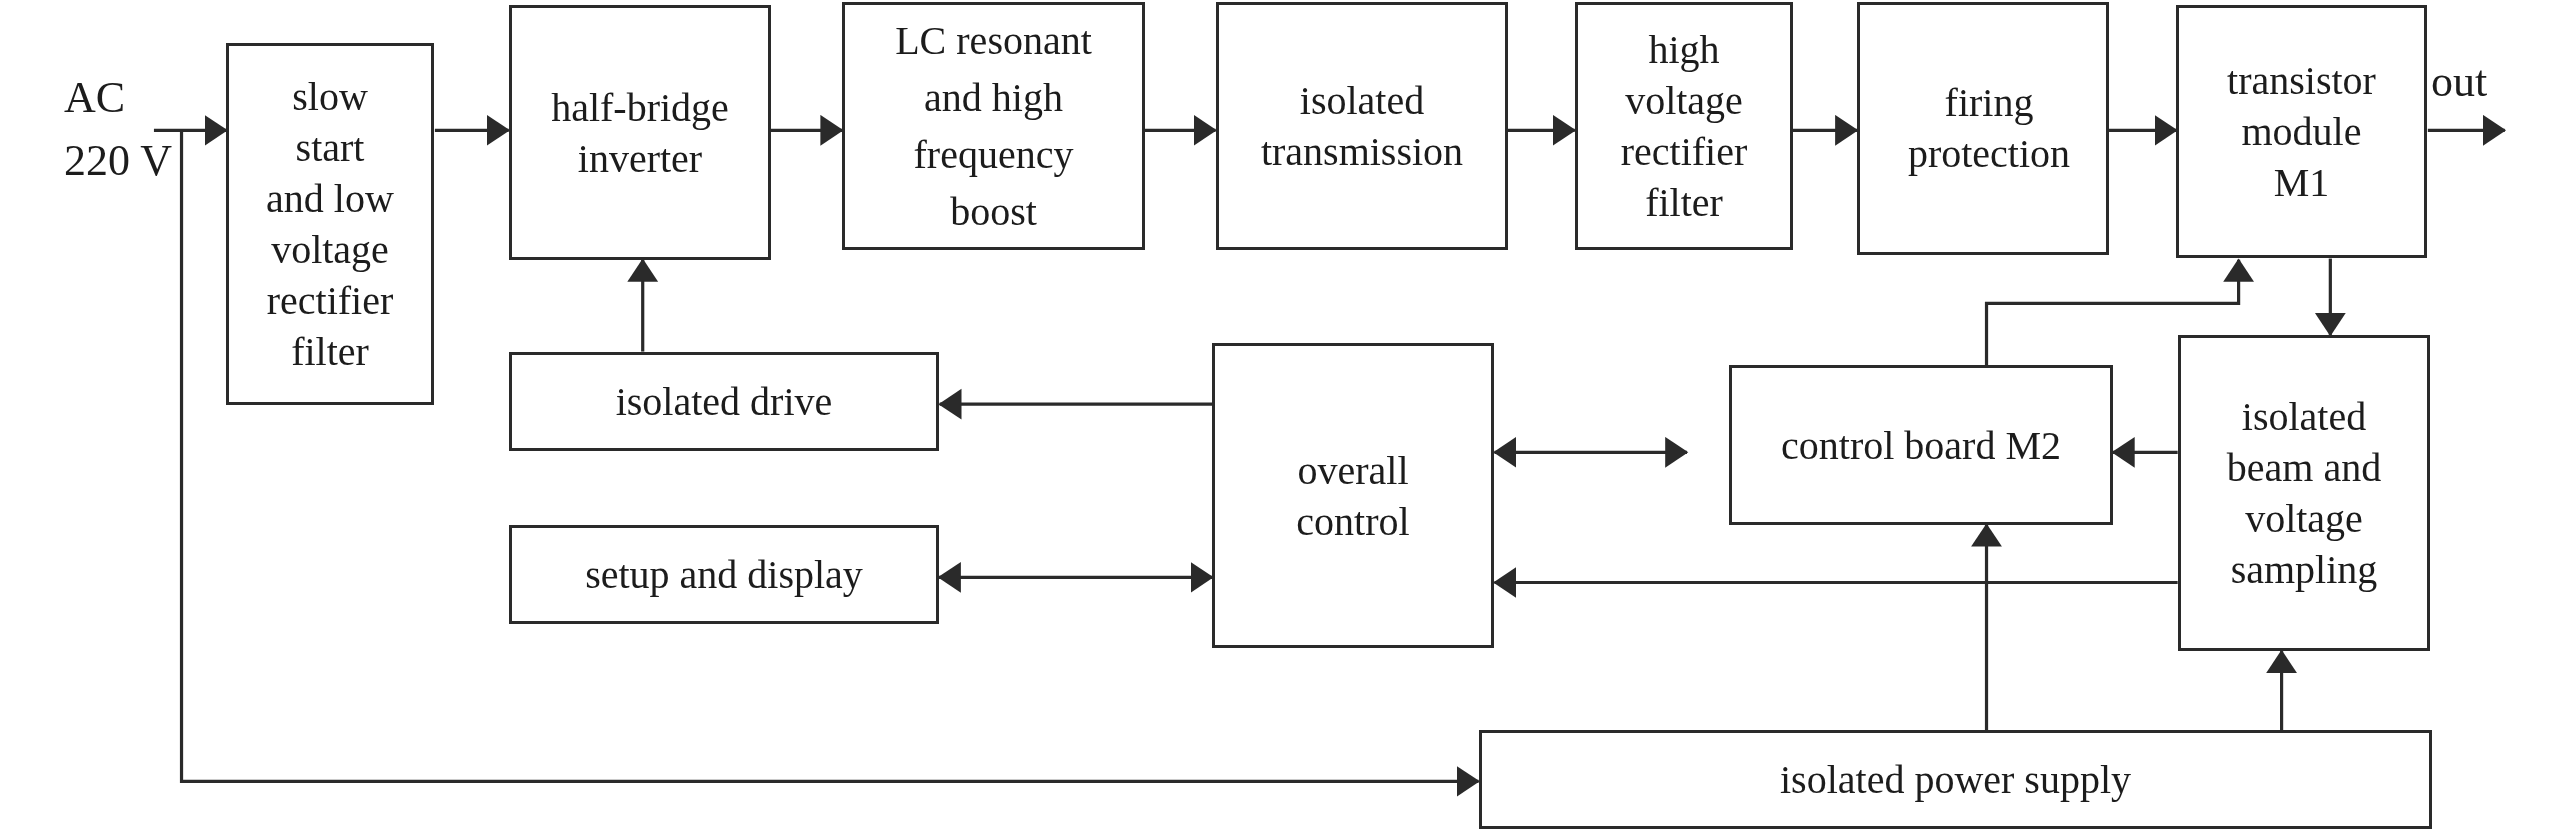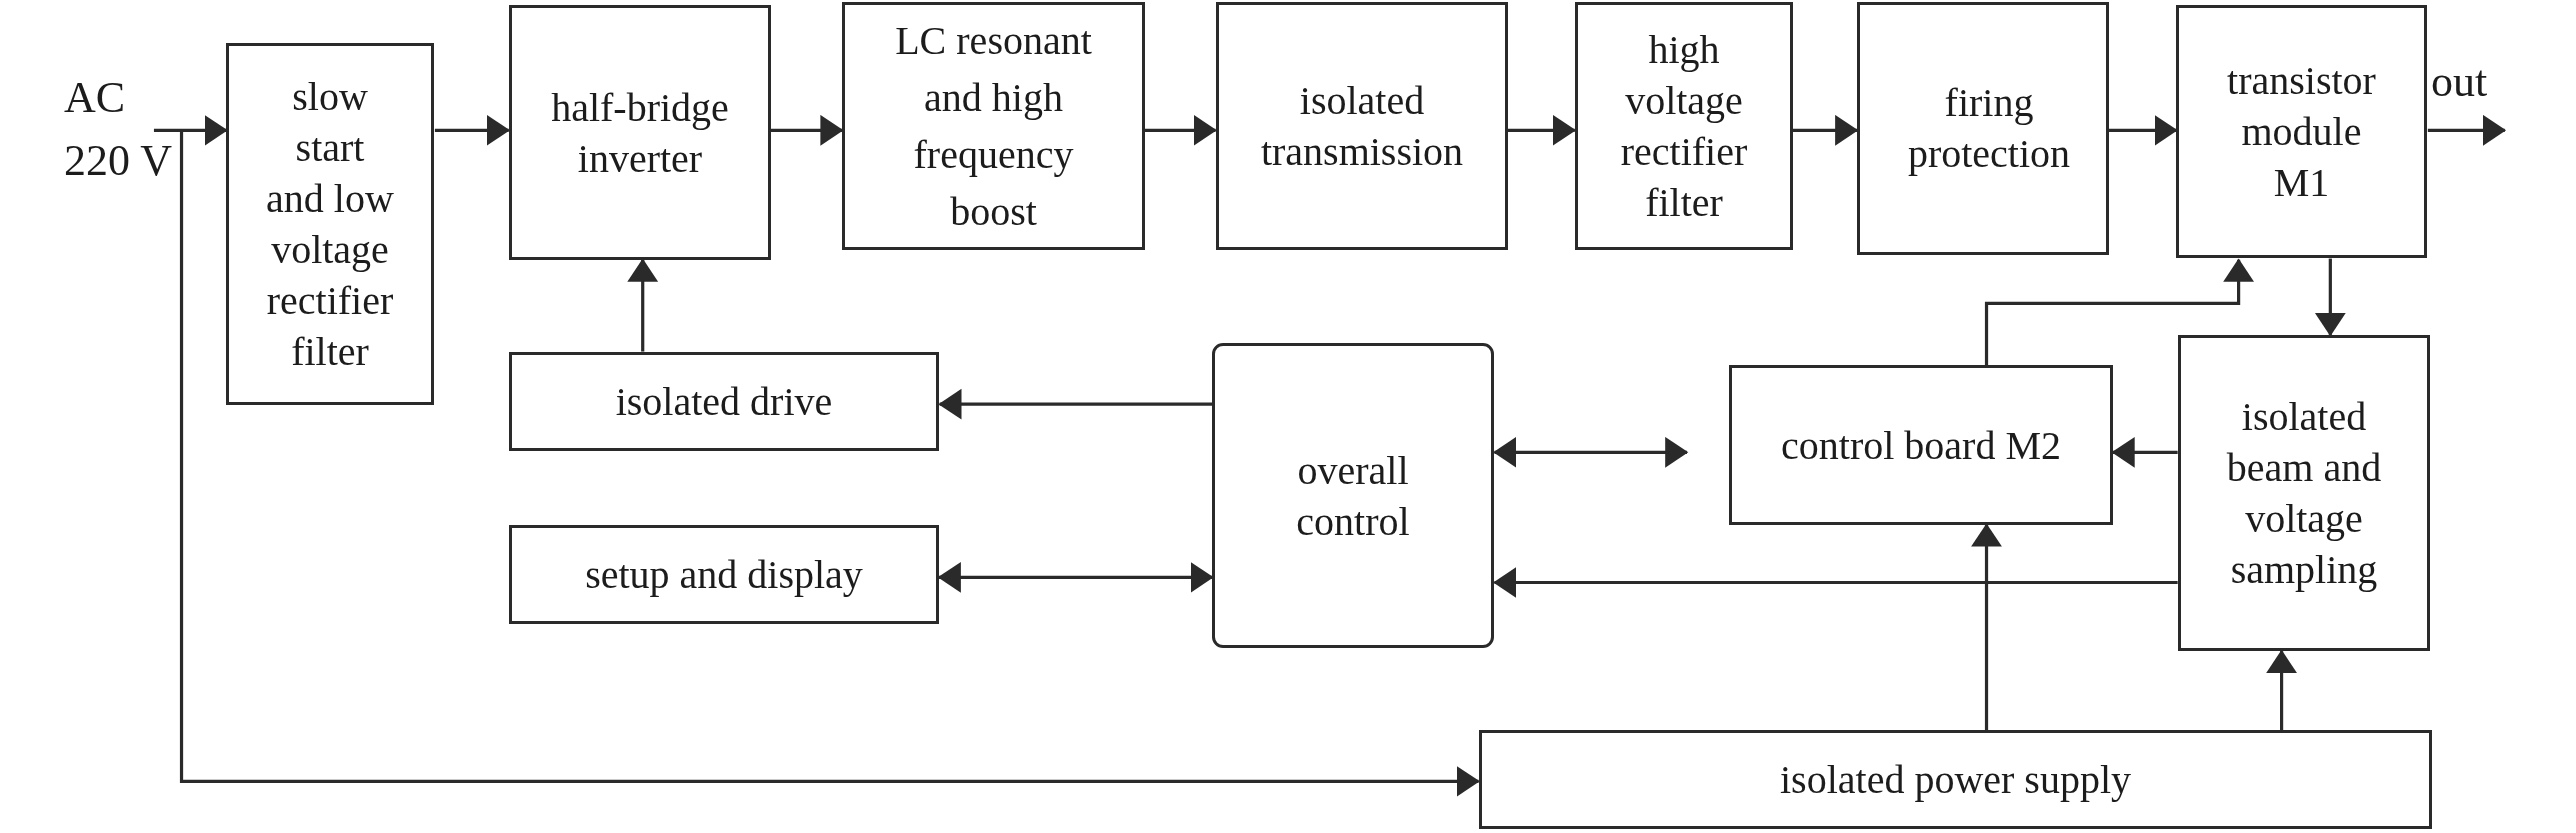--- a/index.html
+++ b/index.html
@@ -130,21 +130,21 @@
   </div>
 
   <div class="box" style="left:509px; top:525px; width:430px; height:99px;">
     <span class="ln">setup and display</span>
   </div>
 
   <div class="box" style="left:509px; top:352px; width:430px; height:99px;">
     <span class="ln">isolated drive</span>
   </div>
 
-  <div class="box" style="left:1212px; top:343px; width:282px; height:305px;border-radius:11px;">
+  <div class="box" style="left:1212px; top:343px; width:282px; height:305px;">
     <span class="ln">overall</span>
     <span class="ln">control</span>
   </div>
 
   <div class="box" style="left:1729px; top:365px; width:384px; height:160px;">
     <span class="ln">control board M2</span>
   </div>
 
   <div class="box" style="left:2178px; top:335px; width:252px; height:316px;">
     <span class="ln">isolated</span>

